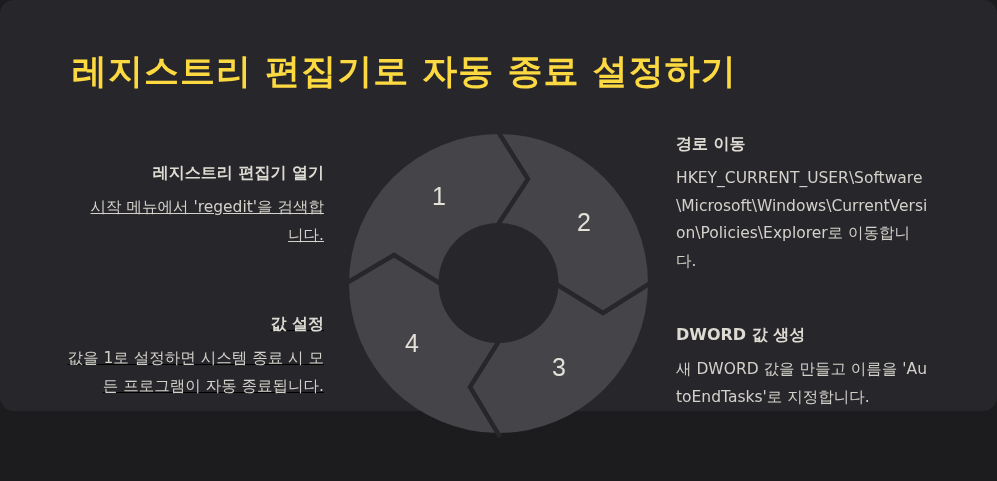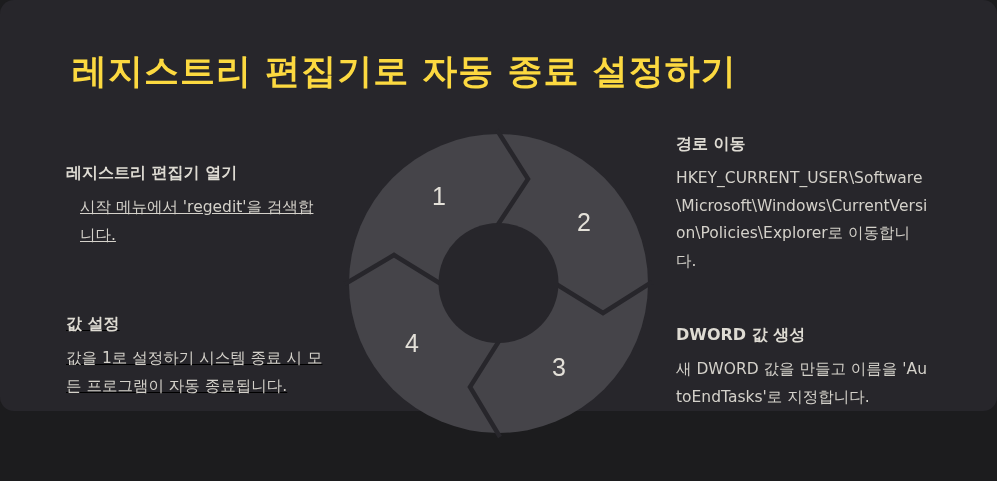--- a/index.html
+++ b/index.html
@@ -20,21 +20,21 @@
     margin: 0;
     font-size: 35px; font-weight: bold;
     color: #fcd940;
     letter-spacing: 1px;
     white-space: nowrap;
   }
   .step {
     position: absolute;
     width: 258px;
   }
-  .step.left { }
+  .step.left { text-align: right; }
   .step.right { text-align: left; }
   .step-title {
     margin: 0 0 10px 0;
     font-size: 16px; font-weight: bold;
     color: #dedbd3;
     line-height: 22px;
   }
   .step-desc {
     margin: 0;
     font-size: 15.5px;
@@ -78,21 +78,21 @@
     <text class="seg-num" x="412" y="343">4</text>
   </svg>
 
   <div class="step left" style="left:66px; top:162px;">
     <h3 class="step-title">레지스트리 편집기 열기</h3>
     <p class="step-desc" style="padding-left:14px;text-decoration:underline;">시작 메뉴에서 'regedit'을 검색합니다.</p>
   </div>
 
   <div class="step left" style="left:66px; top:313px;text-decoration:underline;">
     <h3 class="step-title">값 설정</h3>
-    <p class="step-desc">값을 1로 설정하기 시스템 종료 시 모든 프로그램이 자동 종료됩니다.</p>
+    <p class="step-desc">값을 1로 설정하면 시스템 종료 시 모든 프로그램이 자동 종료됩니다.</p>
   </div>
 
   <div class="step right" style="left:676px; top:324px; width:256px;">
     <h3 class="step-title">DWORD 값 생성</h3>
     <p class="step-desc">새 DWORD 값을 만들고 이름을 'AutoEndTasks'로 지정합니다.</p>
   </div>
 
   <div class="step right" style="left:676px; top:133px; width:252px;">
     <h3 class="step-title">경로 이동</h3>
     <p class="step-desc">HKEY_CURRENT_USER\Software\Microsoft\Windows\CurrentVersion\Policies\Explorer로 이동합니다.</p>

